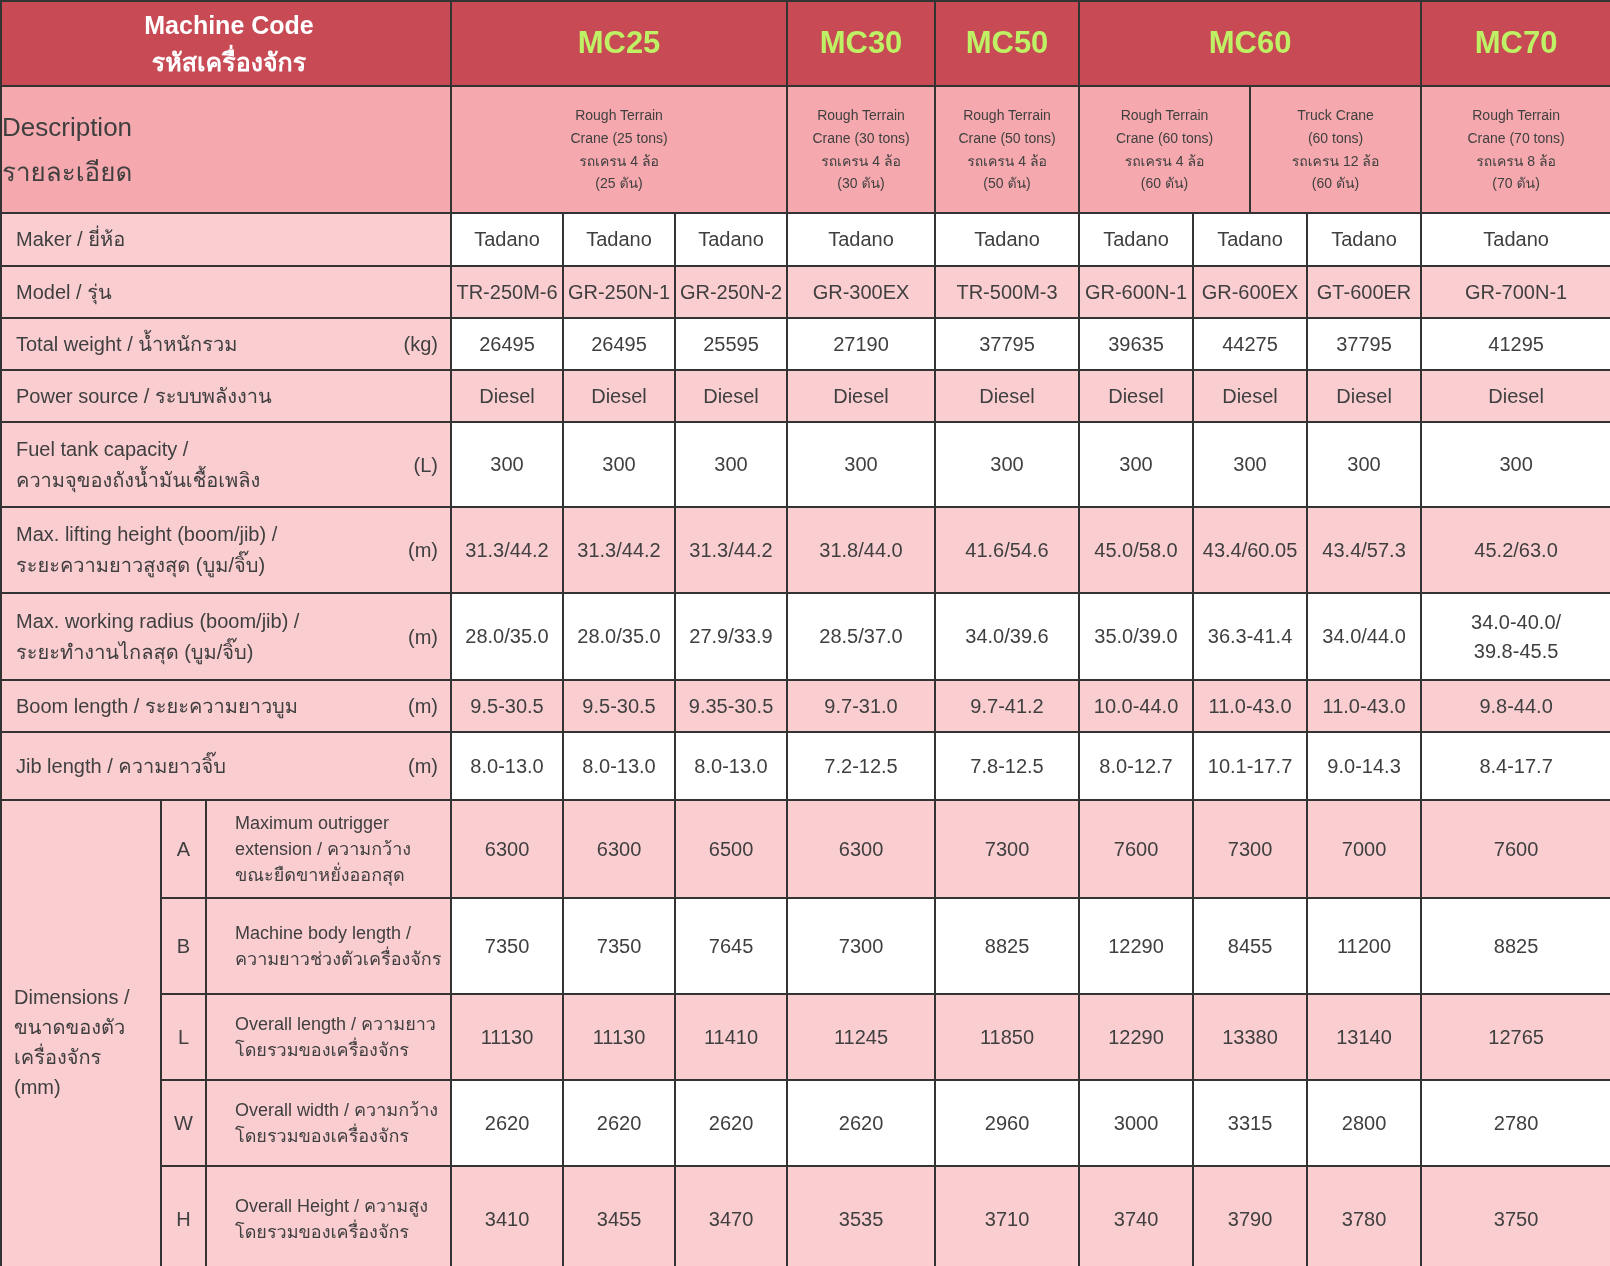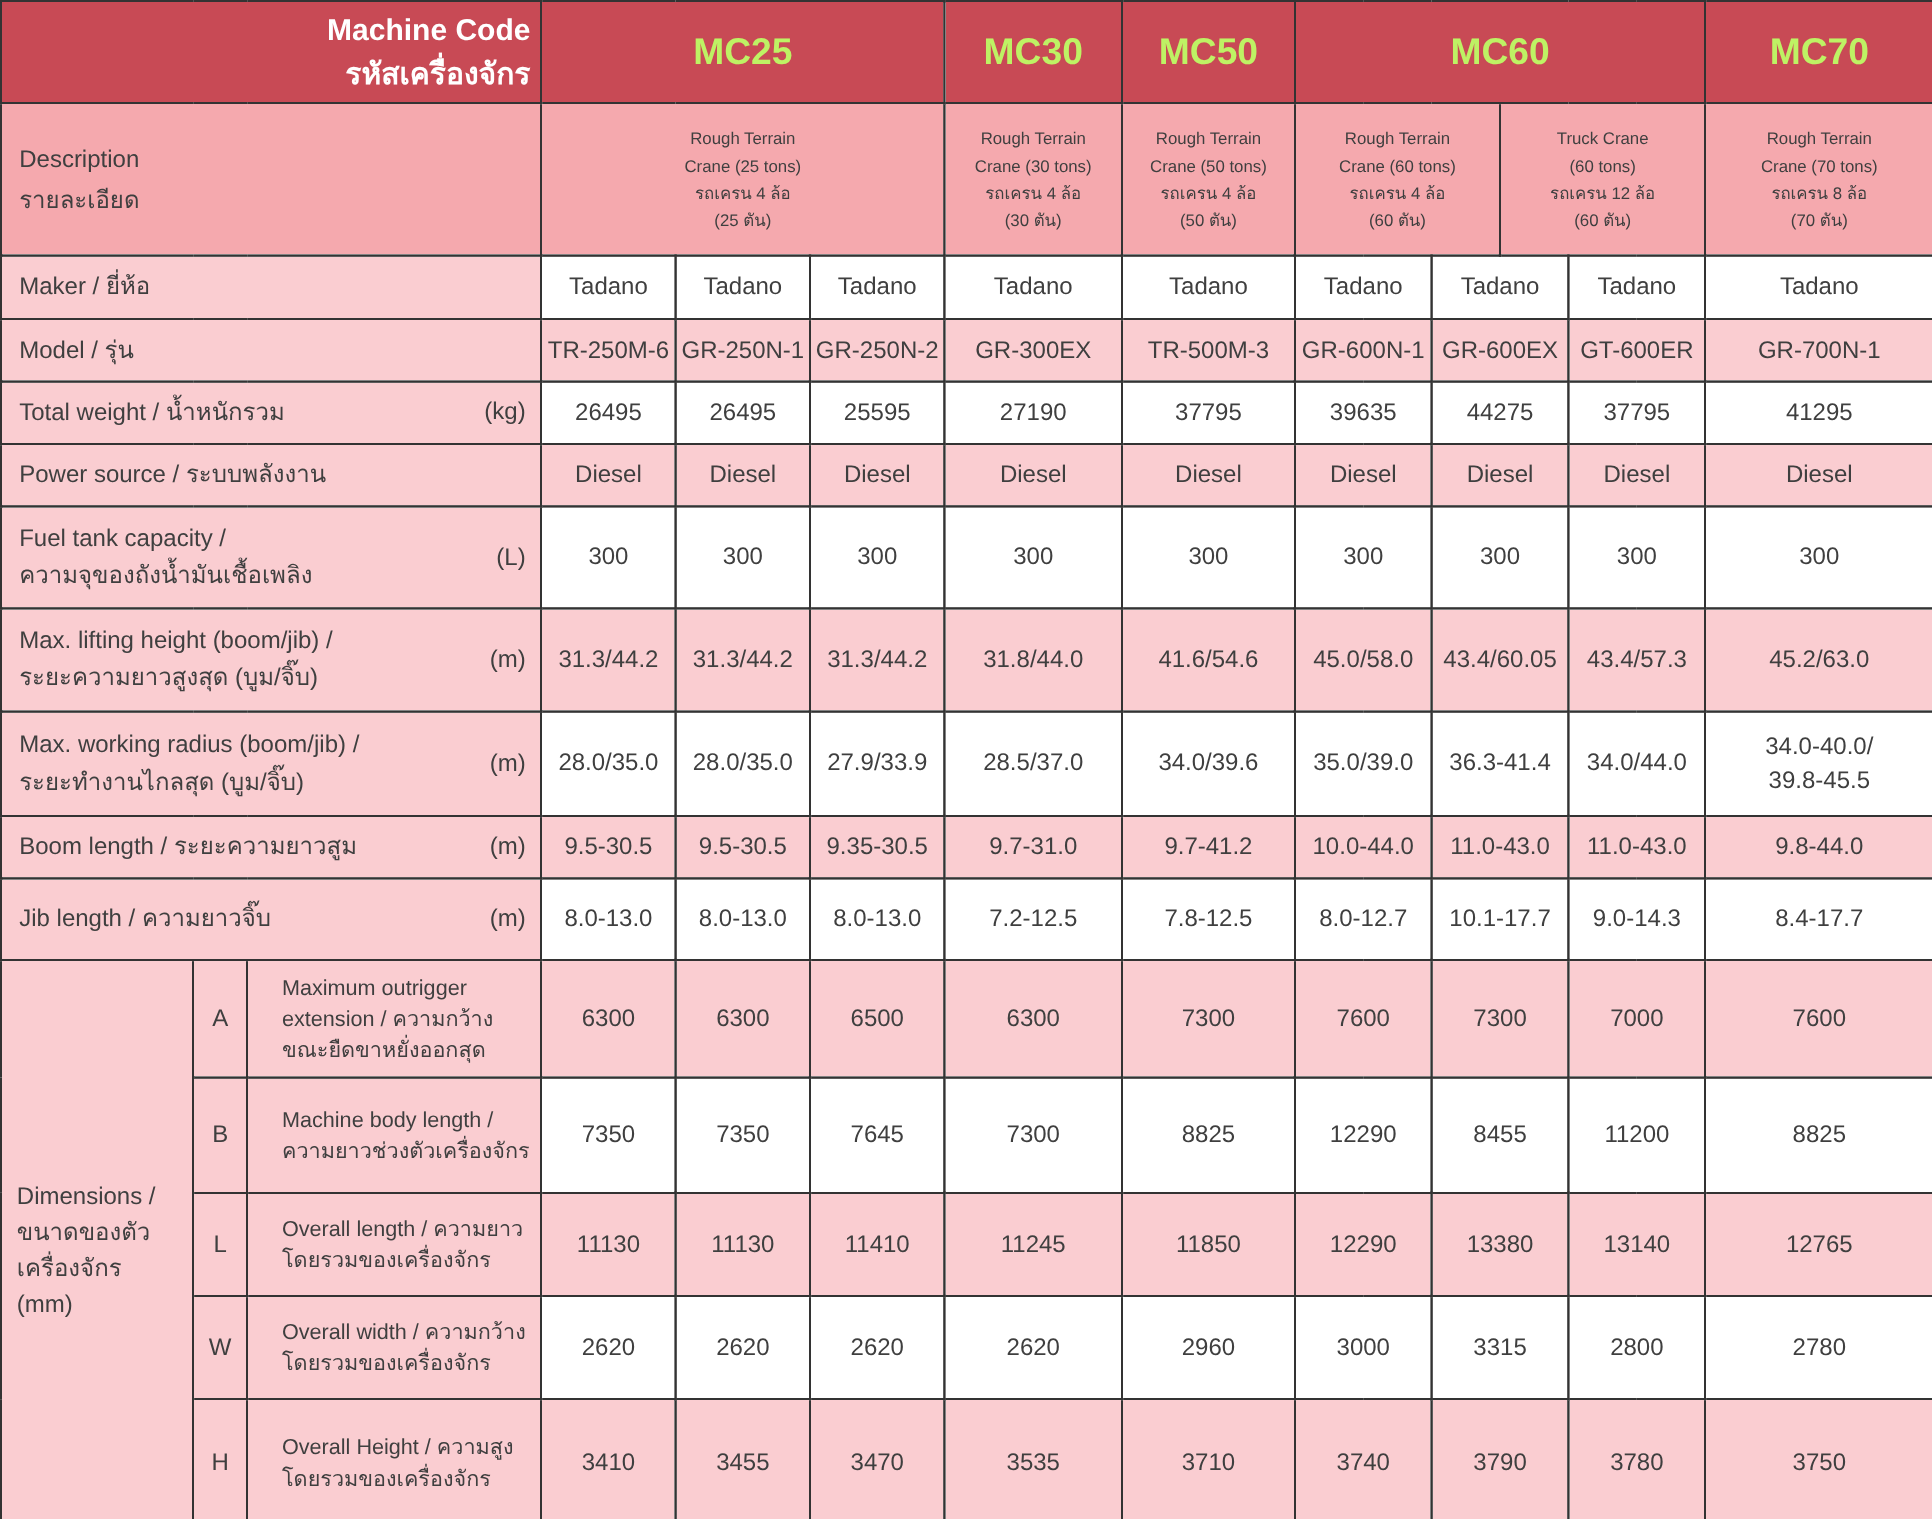--- a/index.html
+++ b/index.html
@@ -8,27 +8,27 @@
   table{border-collapse:collapse;table-layout:fixed;width:1610px;height:1266px;}
   td{border:2px solid #333;padding:0;vertical-align:middle;text-align:center;
      overflow:hidden;position:relative;}
   .t{white-space:pre-line;display:inline-block;font-size:20px;line-height:1.45;}
   
   .red{background:#C84A55;}
   .pink{background:#FACDD1;}
   .salmon{background:#F5A9AE;}
   .white{background:#FFFFFF;}
   
-  .hdr-title{text-align:right;}
+  .hdr-title{text-align:center;}
   .hdr-title .t{font-size:25px;font-weight:bold;color:#fff;line-height:1.45;padding:0 8px 0 14px;}
   .mc .t{font-size:31px;font-weight:bold;color:#bef264;}
   
   .desc .t{font-size:14px;line-height:1.62;}
   .desc-lbl{text-align:left;}
-  .desc-lbl .t{font-size:20px;line-height:1.7;padding-left:14px;}
+  .desc-lbl .t{font-size:26px;line-height:1.7;}
   
   .lbl{text-align:left;}
   .lbl .t{padding-left:14px;padding-right:56px;font-size:20px;line-height:1.55;}
   .unit{position:absolute;right:12px;top:50%;transform:translateY(-50%);
         font-size:20px;white-space:nowrap;}
   
   .dimgrp{text-align:left;}
   .dimgrp .t{padding-left:12px;font-size:20px;line-height:1.5;}
   .letter .t{font-size:20px;}
   .sublbl{text-align:left;}
@@ -186,21 +186,21 @@
     <td class="white"><span class="t">28.5/37.0</span></td>
     <td class="white"><span class="t">34.0/39.6</span></td>
     <td colspan="2" class="white"><span class="t">35.0/39.0</span></td>
     <td colspan="2" class="white"><span class="t">36.3-41.4</span></td>
     <td colspan="2" class="white"><span class="t">34.0/44.0</span></td>
     <td class="white"><span class="t">34.0-40.0/
 39.8-45.5</span></td>
   </tr>
 
   <tr style="height:52px">
-    <td colspan="3" class="pink lbl"><span class="t">Boom length / ระยะความยาวสูม</span><span class="unit">(m)</span></td>
+    <td colspan="3" class="pink lbl"><span class="t">Boom length / ระยะความยาวบูม</span><span class="unit">(m)</span></td>
     <td class="pink"><span class="t">9.5-30.5</span></td>
     <td class="pink"><span class="t">9.5-30.5</span></td>
     <td class="pink"><span class="t">9.35-30.5</span></td>
     <td class="pink"><span class="t">9.7-31.0</span></td>
     <td class="pink"><span class="t">9.7-41.2</span></td>
     <td colspan="2" class="pink"><span class="t">10.0-44.0</span></td>
     <td colspan="2" class="pink"><span class="t">11.0-43.0</span></td>
     <td colspan="2" class="pink"><span class="t">11.0-43.0</span></td>
     <td class="pink"><span class="t">9.8-44.0</span></td>
   </tr>

